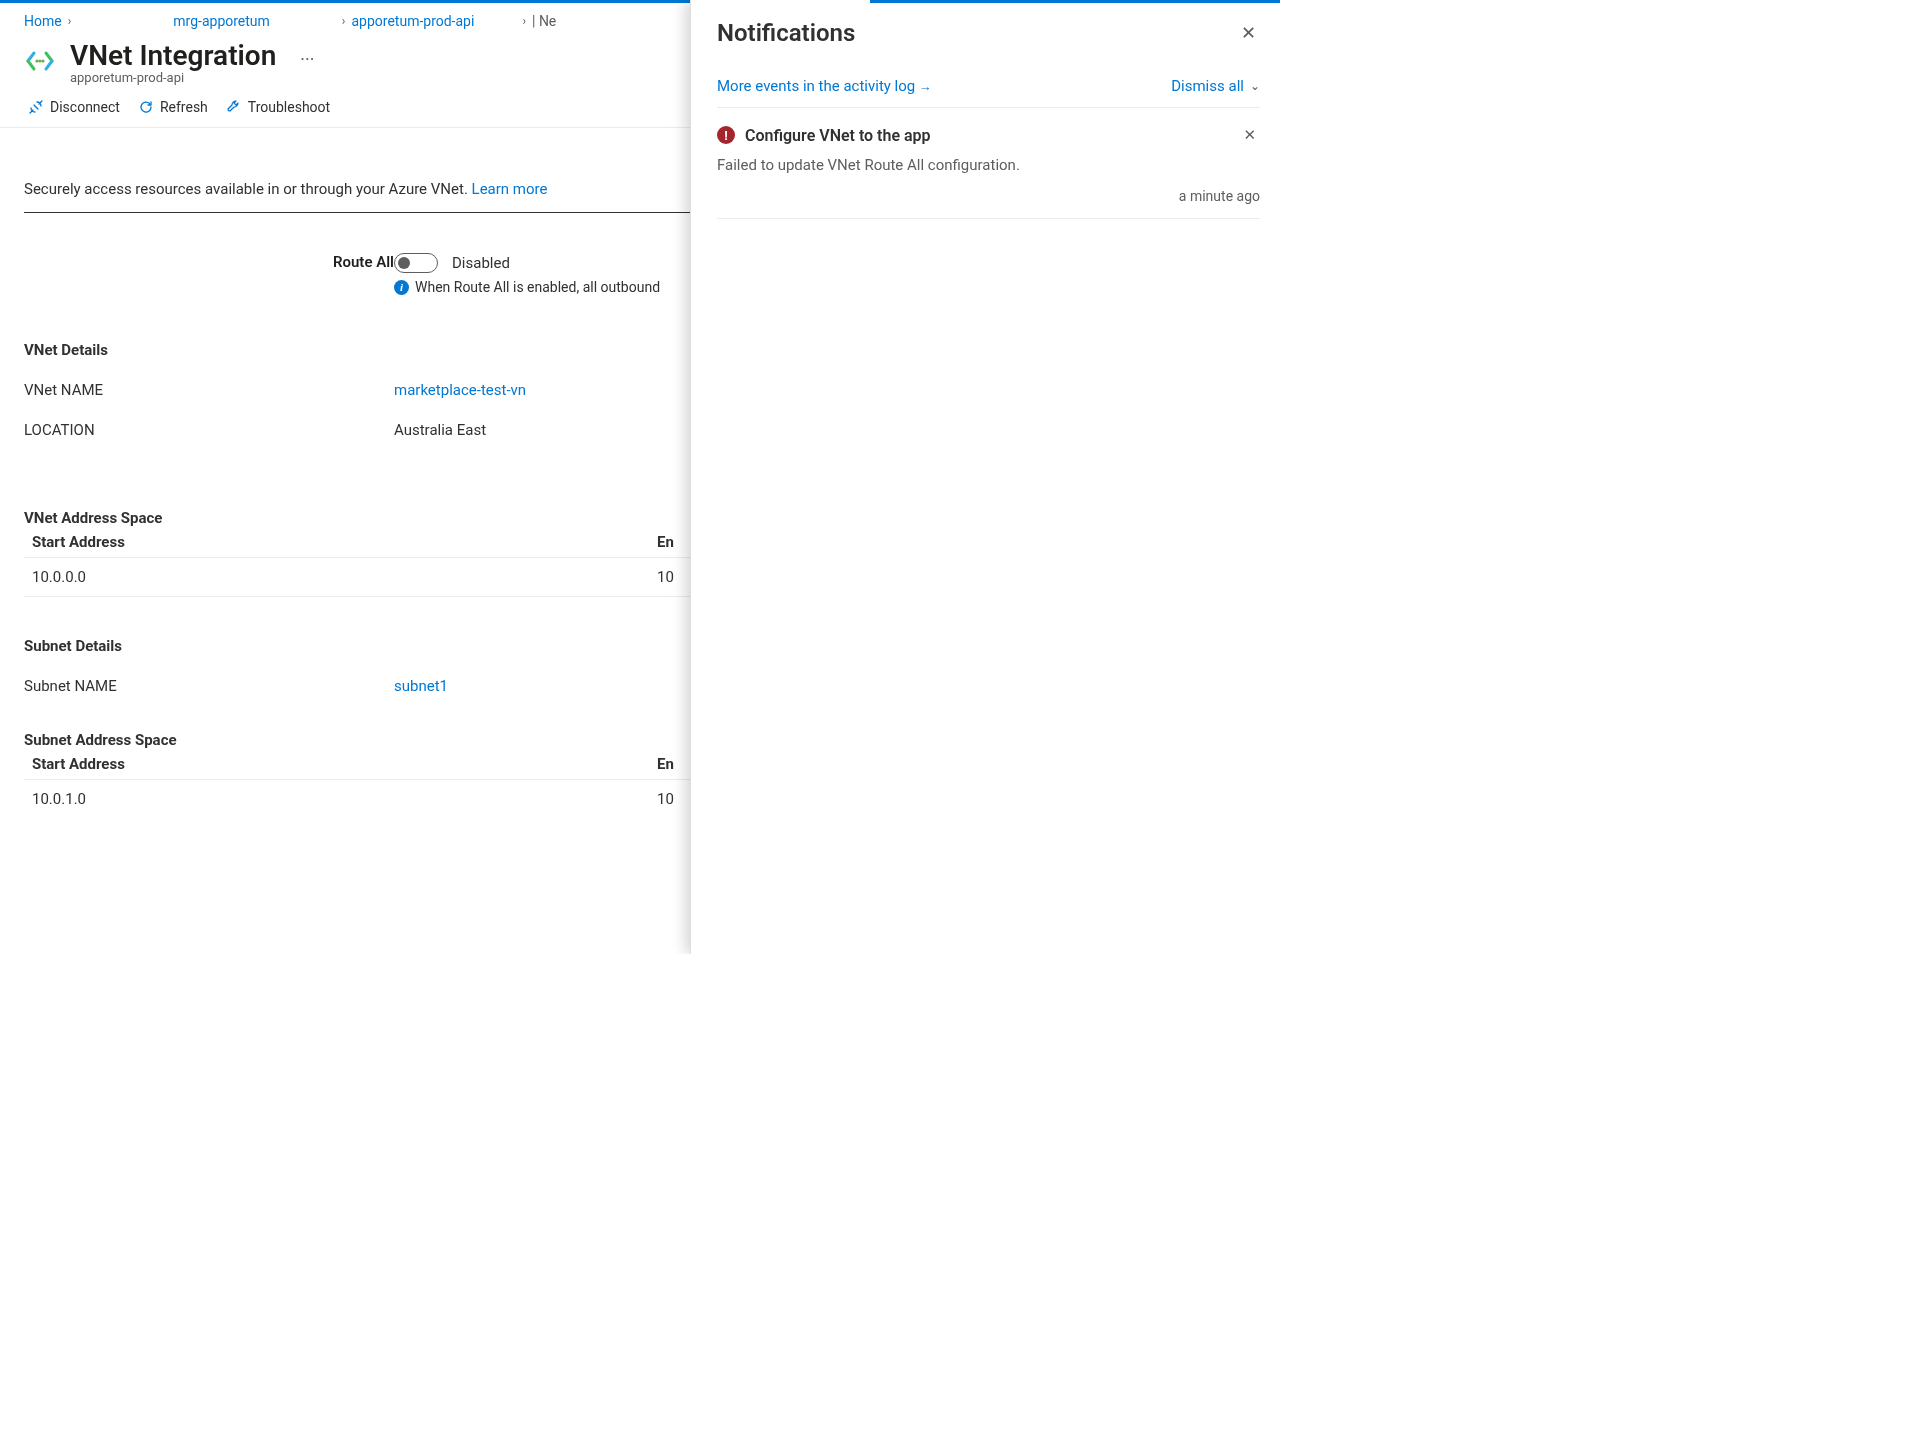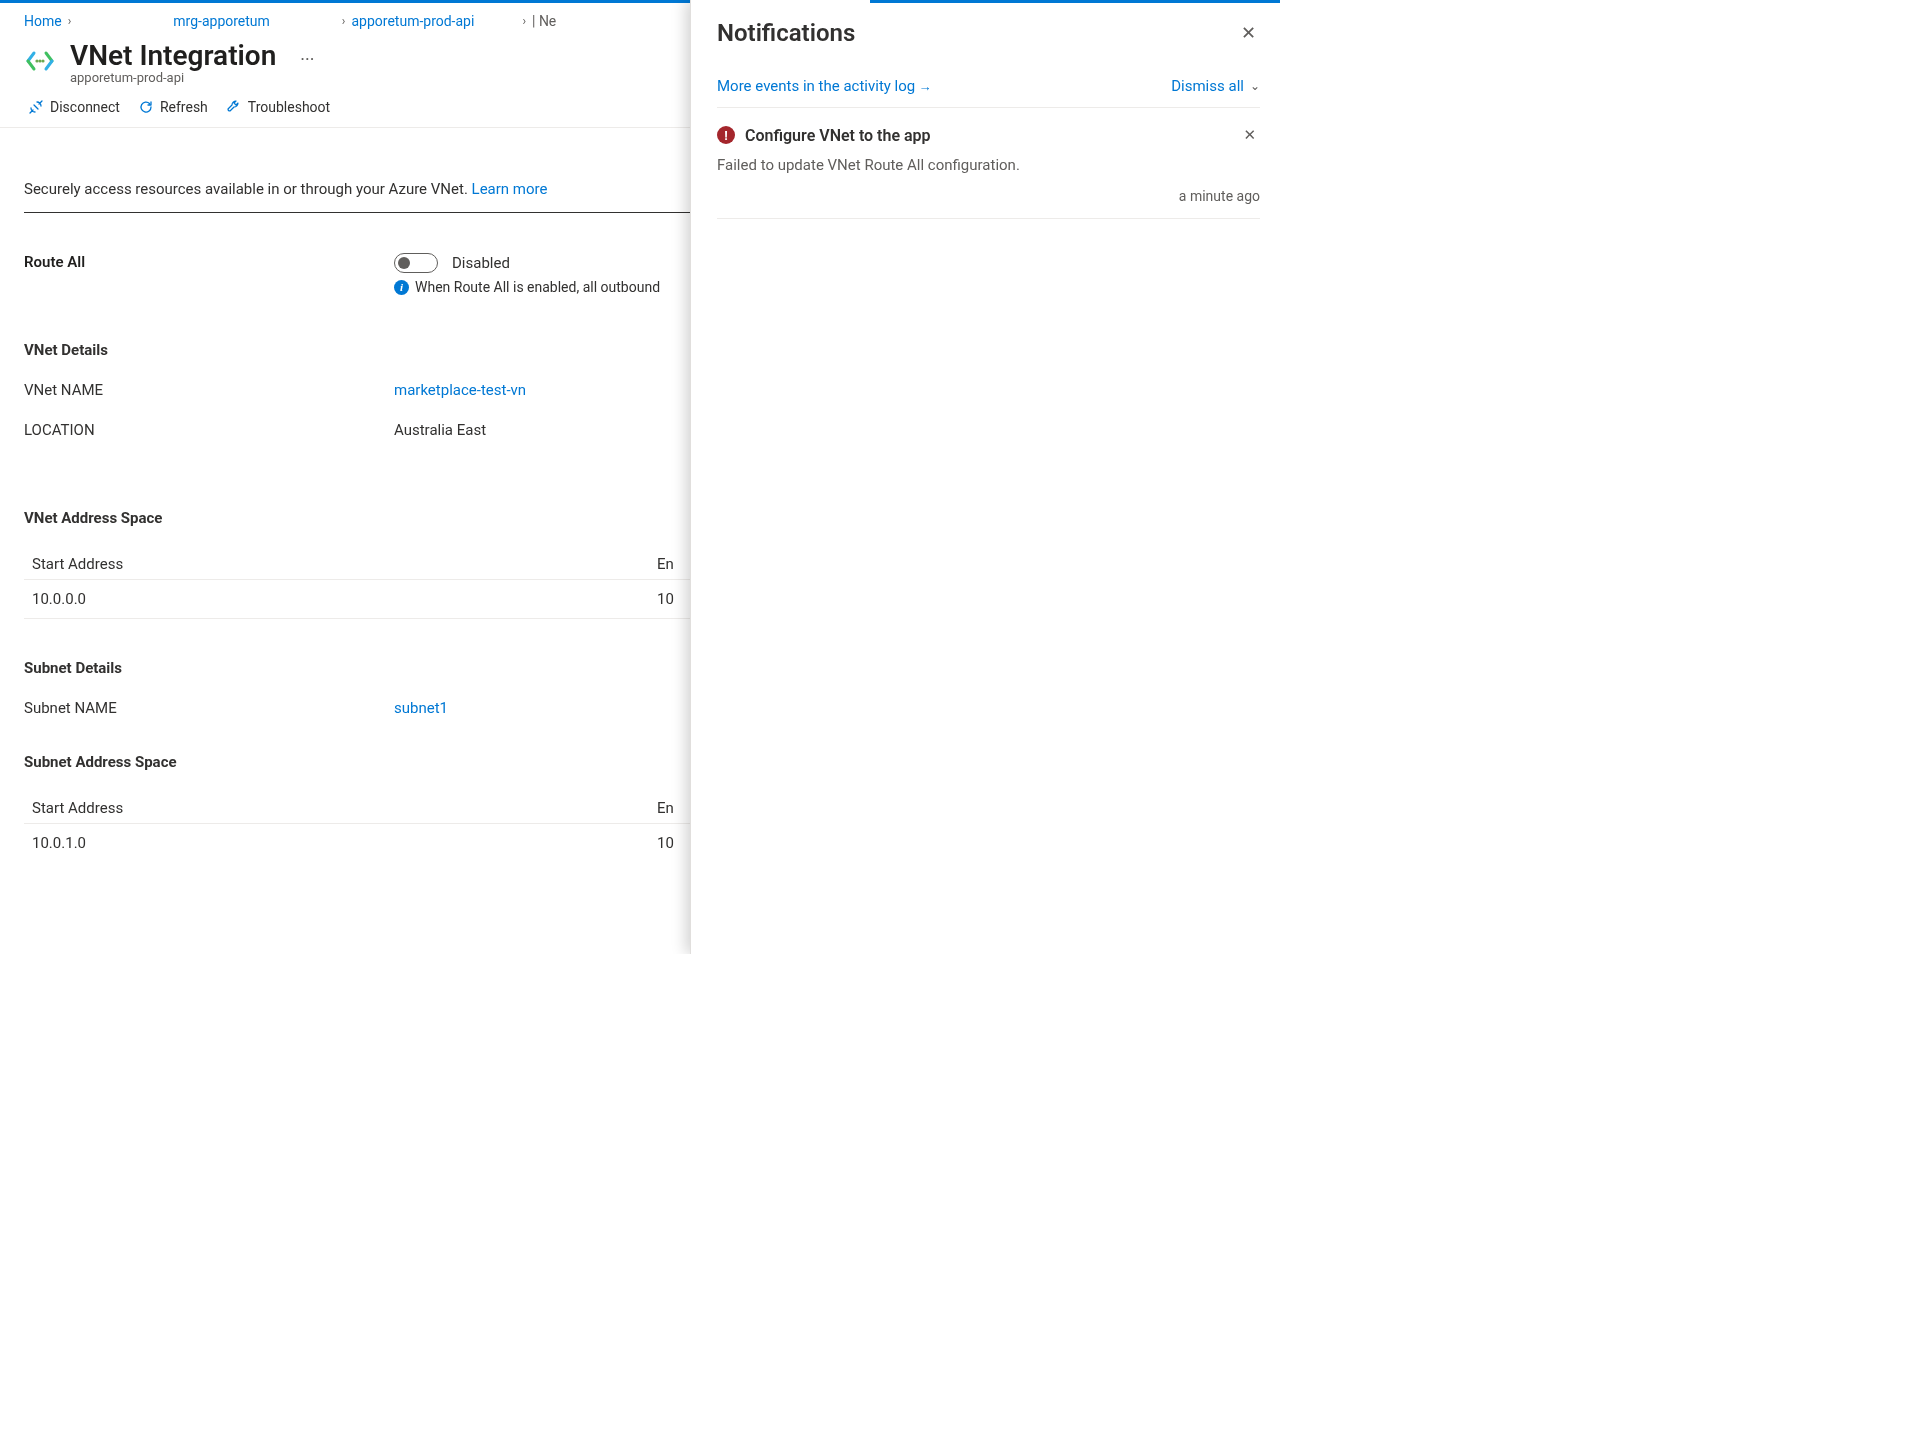--- a/index.html
+++ b/index.html
@@ -60,21 +60,21 @@
   }
   .icon-vnet-med { width:48px; height:48px; display:flex; align-items:center; justify-content:center; }
   .section-title {
     font-size:20px; font-weight:600; border-bottom:1.5px solid #323130; padding-bottom:2px;
   }
   .section-desc {
     font-size:15px; color:#323130; padding: 22px 0 14px 0; border-bottom:1px solid #323130;
     max-width: 760px;
   }
 
-  .field-row { display:flex; align-items:flex-start; padding-top:40px; }
+  .field-row { display:flex; align-items:flex-start; padding-top:40px;text-align:right; }
   .field-label { width: 370px; font-size:15px; color:#201f1e; font-weight:600; }
   .field-value { flex:1; font-size:15px; color:#323130; }
 
   .toggle-wrap { display:flex; align-items:center; gap:14px; }
   .toggle {
     width:44px; height:20px; border:1px solid #605e5c; border-radius:10px;
     position:relative; cursor:pointer; background:#fff;
   }
   .toggle .knob {
     position:absolute; left:3px; top:3px; width:12px; height:12px; border-radius:50%; background:#605e5c;
@@ -85,21 +85,21 @@
     font-size:11px; font-weight:bold; display:flex; align-items:center; justify-content:center;
     font-style: italic; font-family: Georgia, serif;
   }
 
   .subsection { font-size:15px; font-weight:700; margin-top:46px; }
   .kv-row { display:flex; padding-top:22px; font-size:15px;}
   .kv-label { width:370px; color:#323130; }
   .kv-value { flex:1; }
 
   .table-head {
-    display:flex; font-weight:400; font-size:15px; padding:6px 8px; margin-top:22px;
+    display:flex; font-weight:700; font-size:15px; padding:6px 8px; margin-top:0;
   }
   .table-row {
     display:flex; font-size:15px; padding:10px 8px; border-top:1px solid #edebe9; border-bottom:1px solid #edebe9;
   }
   .col-start { width:625px; }
   .col-end { flex:1; }
 
   
   .notif-panel {
     position:absolute; top:0; right:0; width:590px; height:100%;

